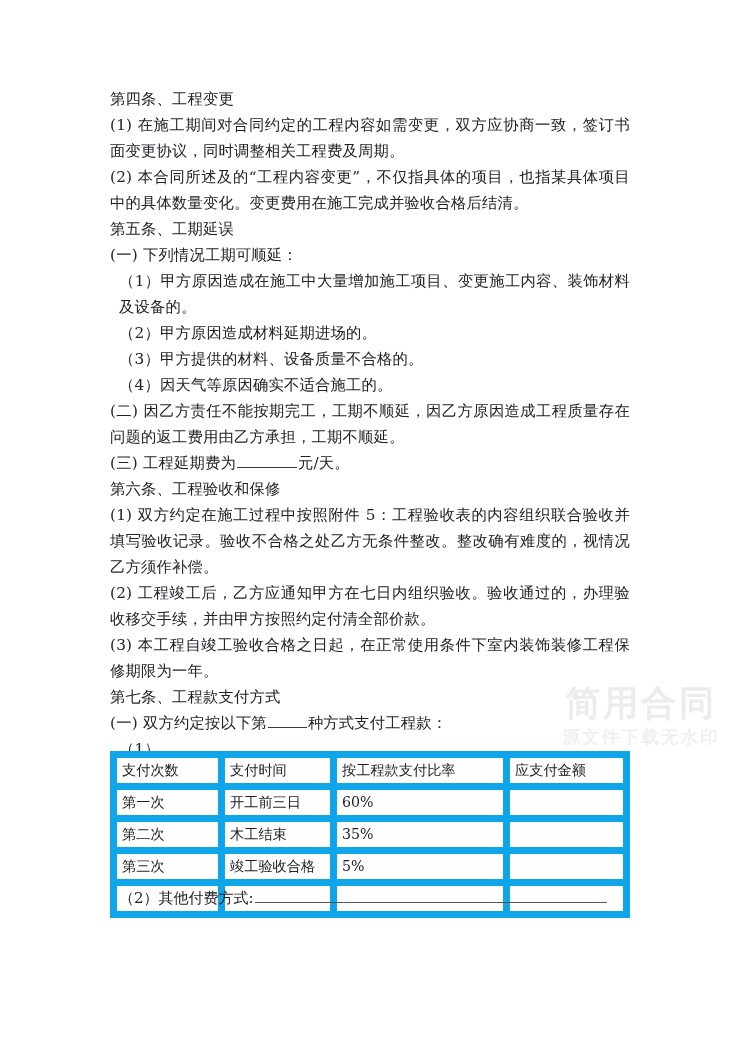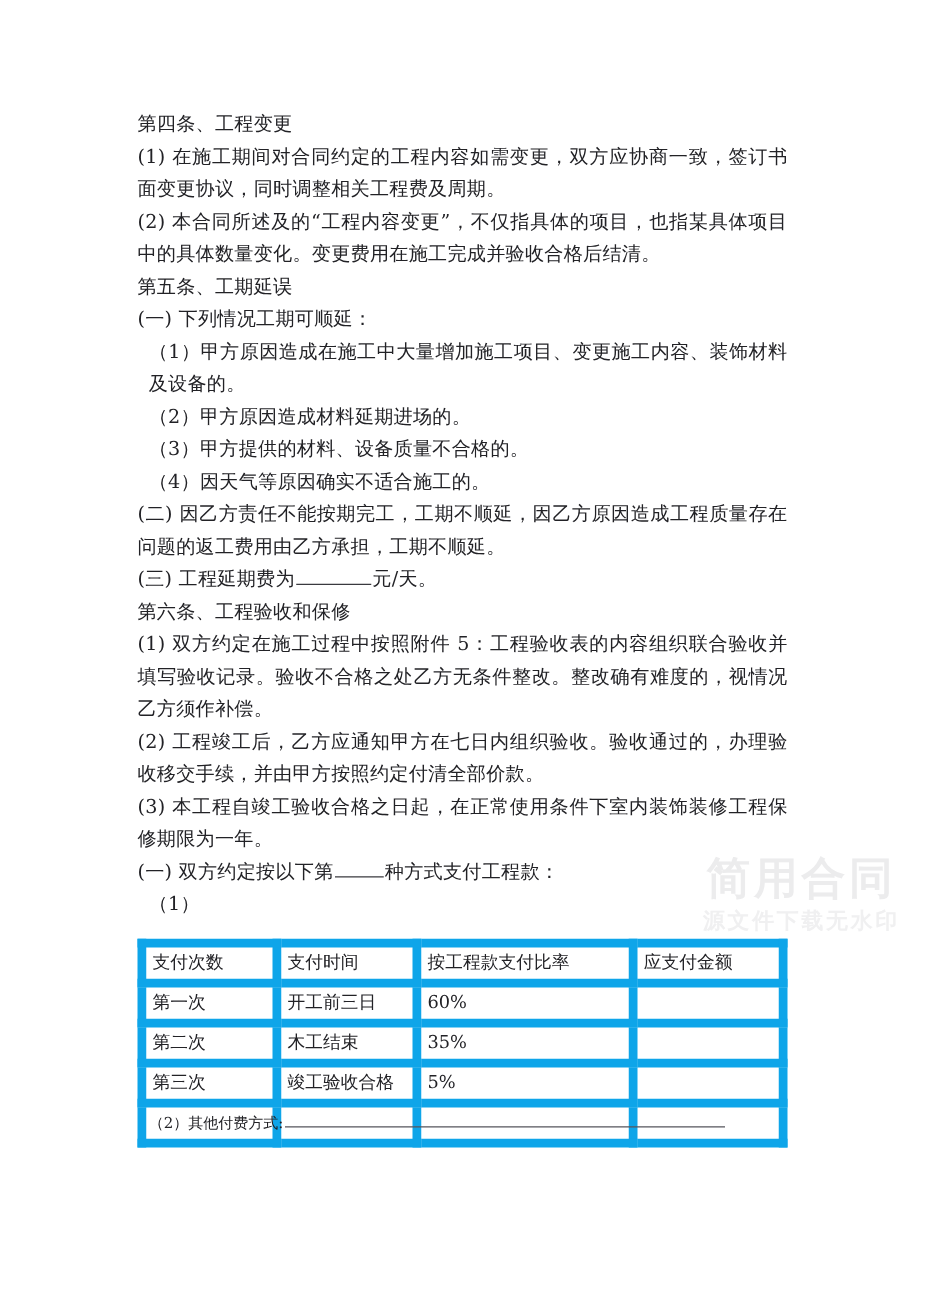--- a/index.html
+++ b/index.html
@@ -80,21 +80,21 @@
   col.c4 { width: 120px; }
 
   
   .other-pay {
     position: absolute;
     left: 110px;
     top: 885px;
     width: 520px;
   }
   .other-pay .row {
-    font-size: 12px;
+    font-size: 15px;
     line-height: 26px;
     color: #222226;
     white-space: nowrap;
   }
   .other-pay .row.first {
     padding-left: 9px;
   }
   .long-blank {
     display: inline-block;
     border-bottom: 1.3px solid #55555c;
@@ -161,20 +161,21 @@
     <p class="para"><span>(三) 工程延期费为</span><span class="blank-line blank-md"></span><span>元/天。</span></p>
 
     <p class="para">第六条、工程验收和保修</p>
 
     <p class="para">(1) 双方约定在施工过程中按照附件 5：工程验收表的内容组织联合验收并填写验收记录。验收不合格之处乙方无条件整改。整改确有难度的，视情况乙方须作补偿。</p>
 
     <p class="para">(2) 工程竣工后，乙方应通知甲方在七日内组织验收。验收通过的，办理验收移交手续，并由甲方按照约定付清全部价款。</p>
 
     <p class="para">(3) 本工程自竣工验收合格之日起，在正常使用条件下室内装饰装修工程保修期限为一年。</p>
 
+    <p class="para">第七条、工程款支付方式</p>
 
     <p class="para"><span>(一) 双方约定按以下第</span><span class="blank-line blank-sm"></span><span>种方式支付工程款：</span></p>
 
     <p class="para sub">（1）</p>
 
   </div>
 
   <div class="pay-table-wrap">
     <table class="pay-table">
       <colgroup>

